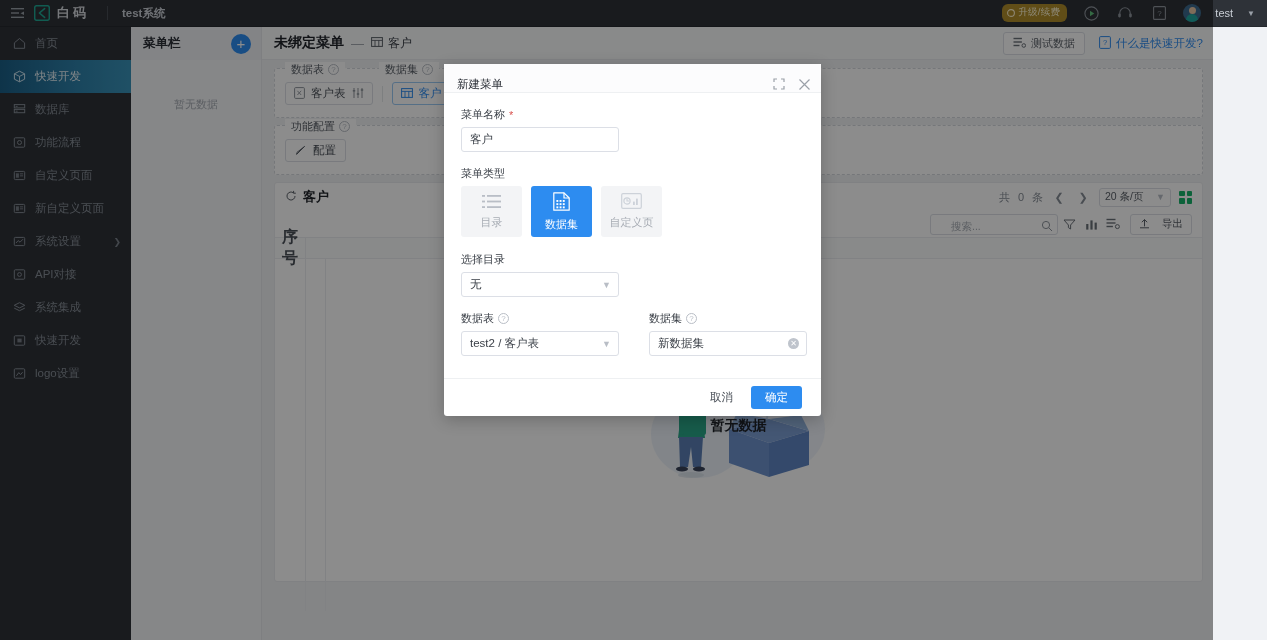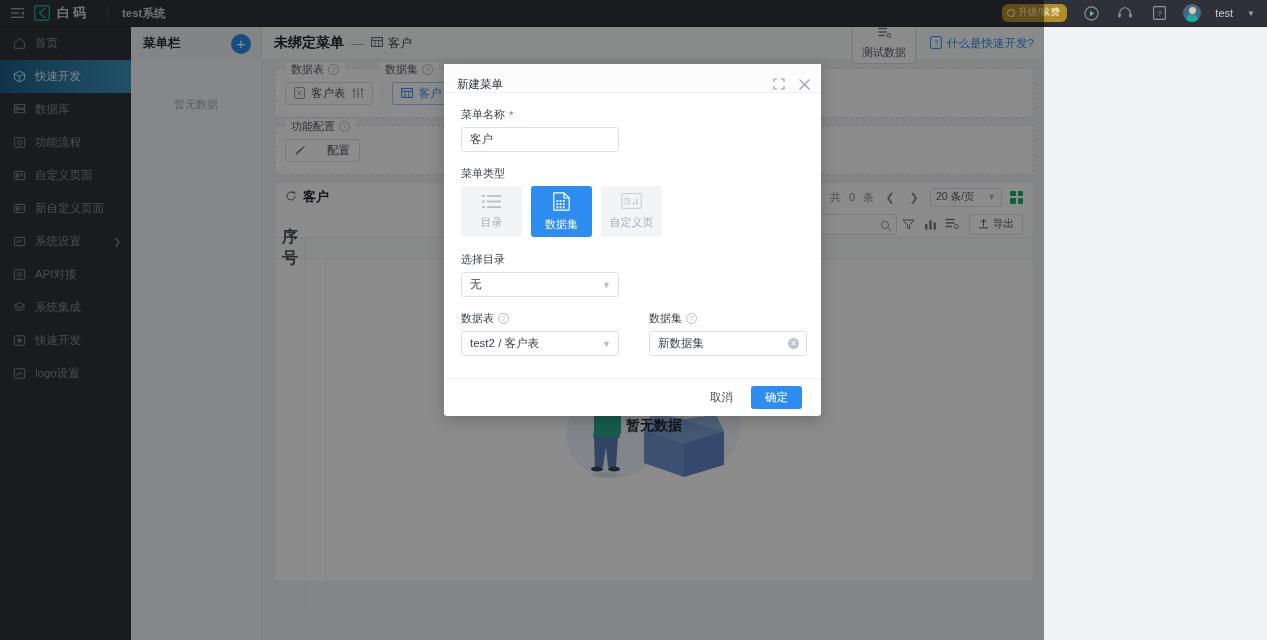--- a/index.html
+++ b/index.html
@@ -3,21 +3,21 @@
 <meta charset="utf-8">
 <style>
   * { box-sizing: border-box; margin: 0; padding: 0; }
   html, body {
     width: 1267px; height: 640px;
     font-family: "Liberation Sans", "DejaVu Sans", sans-serif;
     font-size: 12px;
     overflow: hidden;
     background: #f0f2f5;
   }
-  #root { position: relative; width: 1044px; height: 640px; }
+  #root { position: relative; width: 1213px; height: 640px; }
 
   
   .topbar {
     position: absolute; top: 0; left: 0; width: 1267px; height: 27px;
     background: #2e3238; display: flex; align-items: center;
     border-bottom: 1px solid #26292e; z-index: 5;
   }
   .collapse-icon { width: 34px; display:flex; align-items:center; justify-content:center; color:#9aa0a8; }
   .brand { display: flex; align-items: center; gap: 7px; }
   .brand-mark { width: 16px; height: 16px; position: relative; }
@@ -75,21 +75,21 @@
   .main-head{
     height:33px; display:flex; align-items:center; padding:0 10px 0 12px;
     background:#fafbfc; border-bottom:1px solid #e9ebee;
   }
   .mh-title{ font-size:14px; color:#1f2329; font-weight:700; }
   .mh-dash{ color:#9aa0a8; margin:0 7px; font-size:13px;}
   .mh-sub{ font-size:12px; color:#3b4048; display:flex; align-items:center; gap:5px;}
   .mh-right{ margin-left:auto; display:flex; align-items:center; gap:14px;}
   .btn-ghost{
     border:1px solid #dcdfe6; background:#fff; color:#5a6068; font-size:11px;
-    border-radius:3px; padding:3px 9px; display:flex; align-items:center; gap:5px;flex-direction:column;
+    border-radius:3px; padding:3px 9px; display:flex; align-items:center; gap:5px;
   }
   .link-help{ color:#2d8cf0; font-size:11.5px; display:flex; align-items:center; gap:5px;}
 
   .panel-wrap{ padding:8px 10px 0 12px; }
   .fieldset{
     border:1px dashed #d6d9de; border-radius:3px; background:#fff;
     padding:7px 10px 10px; margin-bottom:7px; position:relative;
   }
   .fs-legends{ position:absolute; top:-7px; left:10px; display:flex; gap:0; }
   .fs-legend{ background:#fff; padding:0 6px; font-size:11px; color:#5a6068; display:flex; align-items:center; gap:4px;}
@@ -98,41 +98,41 @@
           font-size:8px;line-height:9px;text-align:center; display:inline-block;}
   .chipsrow{ display:flex; align-items:center; gap:0; margin-top:6px;}
   .chip{
     border:1px solid #dcdfe6; border-radius:3px; background:#fff;
     height:23px; display:flex; align-items:center; gap:6px; padding:0 8px;
     font-size:11.5px; color:#4a5058;
   }
   .chip.blue{ border-color:#9ccaf5; color:#2d8cf0; }
   .chip-sep{ width:1px;height:16px;background:#e4e7ea; margin:0 9px;}
   .chip-edit{ border:1px solid #dcdfe6;border-radius:3px;background:#fff;height:23px;
-              display:flex;align-items:center;gap:20px;padding:0 9px;font-size:11.5px;color:#4a5058;}
+              display:flex;align-items:center;gap:6px;padding:0 9px;font-size:11.5px;color:#4a5058;}
 
   .datacard{ background:#fff; border:1px solid #e9ebee; border-radius:3px; height:400px; position:relative;}
   .dc-head{ height:28px; display:flex; align-items:center; padding:0 10px 0 10px; }
   .dc-title{ font-size:13px;font-weight:700;color:#1f2329; display:flex;align-items:center;gap:6px;}
   .dc-right{ margin-left:auto; display:flex;align-items:center;gap:8px; font-size:11px;color:#868d96;}
   .pager-btn{ width:16px;height:16px;display:flex;align-items:center;justify-content:center;color:#868d96;}
   .pagesize{
     border:1px solid #dcdfe6;border-radius:3px;height:19px;width:72px;
     display:flex;align-items:center;padding:0 5px;font-size:10.5px;color:#5a6068;background:#fff;
   }
   .grid-ico{width:13px;height:13px;display:grid;grid-template-columns:1fr 1fr;grid-gap:2px;}
   .grid-ico i{background:#17b26a;border-radius:1px;display:block;}
   .dc-tools{ height:26px; display:flex; align-items:center; justify-content:flex-end; gap:0; padding:0 10px;}
   .searchbox{
     border:1px solid #dcdfe6;border-radius:3px;height:21px;width:128px;display:flex;align-items:flex-end;
     background:#fff; font-size:10.5px; color:#a7acb4; padding:0 4px 0 20px;
   }
   .searchbox .sp{ flex:1; }
   .tool-ico{ width:22px;height:21px;display:flex;align-items:center;justify-content:center;color:#6b7179;}
-  .exp-btn{ border:1px solid #dcdfe6;border-radius:3px;height:21px;display:flex;align-items:center;gap:4px;
+  .exp-btn{ border:1px solid #dcdfe6;border-radius:3px;height:21px;display:flex;align-items:center;gap:12px;
             padding:0 8px;background:#fff;font-size:10.5px;color:#5a6068; margin-left:6px;}
   .tbl-head{ height:22px; border-top:1px solid #ebedf0; border-bottom:1px solid #ebedf0;
              display:flex; align-items:center; background:#fafbfc;}
   .th-idx{ width:30px; text-align:center; font-size:16px; color:#4a5058; font-weight:600;}
   .th-rest{ flex:1; border-left:1px solid #ebedf0; height:100%;}
   .tbl-body{ position:relative; height:352px; }
   .tbl-colline{ position:absolute; top:0; bottom:0; left:30px; width:1px; background:#ebedf0;}
   .tbl-colline2{ position:absolute; top:0; bottom:0; left:50px; width:1px; background:#ebedf0;}
   .empty-wrap{ position:absolute; left:0; right:0; top:120px; display:flex; flex-direction:column; align-items:center;}
   .empty-txt{ font-size:14px;color:#1f2329;font-weight:700; position:absolute; top:38px; left:50%; transform:translateX(-50%); z-index:3;}

